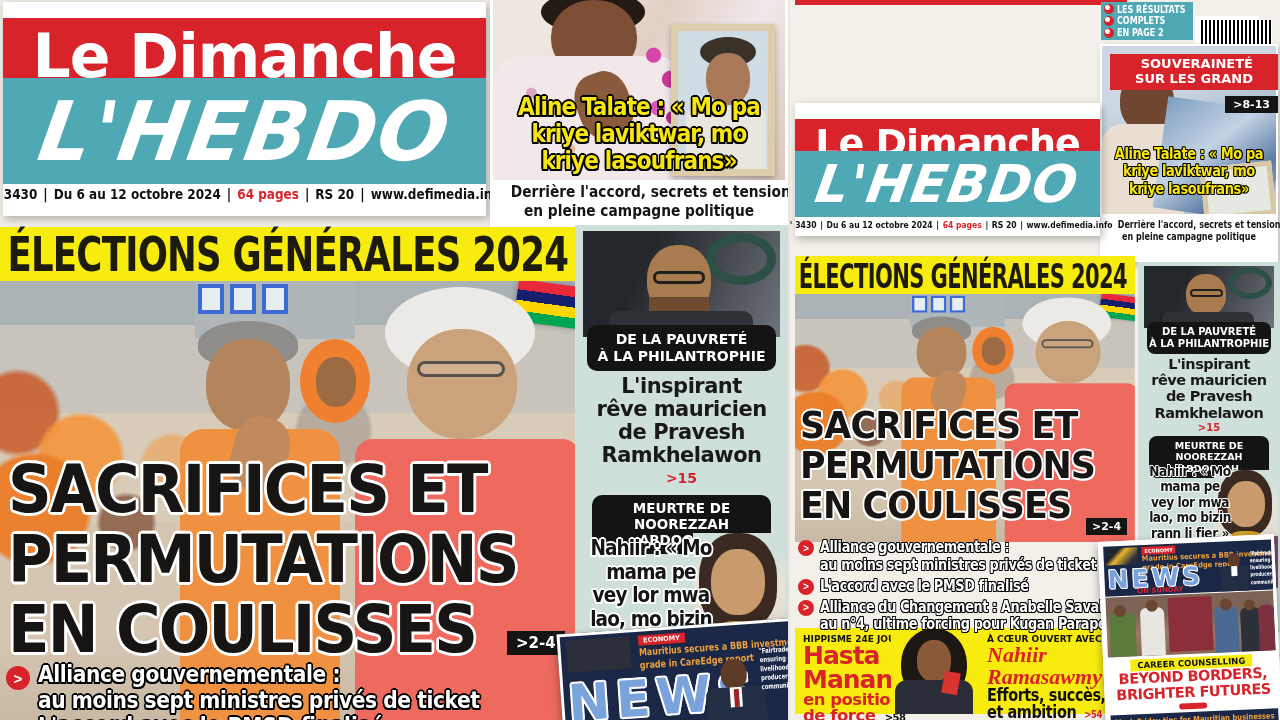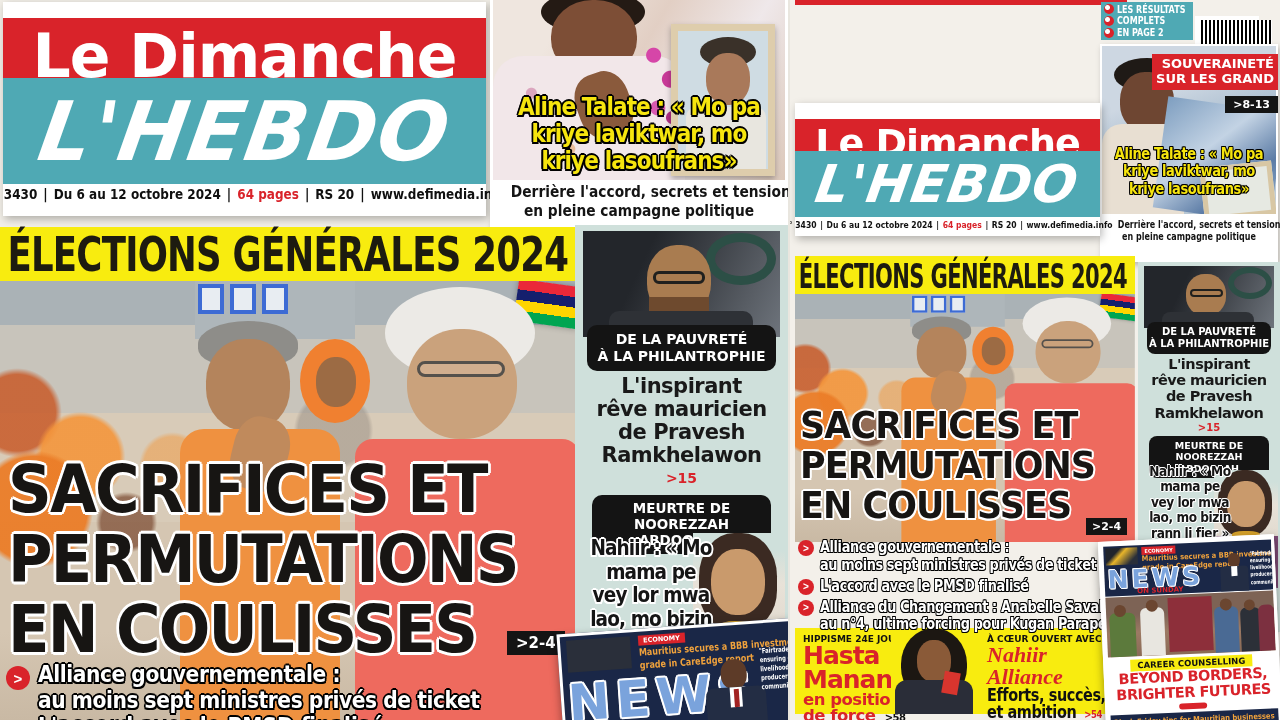--- a/index.html
+++ b/index.html
@@ -262,21 +262,21 @@
     </div>
 
     <div class="abs" style="left:310px;top:44px;width:178px;height:218px;background:#fff;box-shadow:2px 3px 6px rgba(0,0,0,.25)">
       <div class="ph ph-chag" style="left:2px;top:2px;width:174px;height:168px">
         <div class="blob" style="left:12px;top:12px;width:66px;height:34px;background:#1f1a16;border-radius:50%"></div>
         <div class="blob" style="left:18px;top:26px;width:54px;height:60px;background:#6e4632;border-radius:46%"></div>
         <div class="blob" style="left:0;top:78px;width:82px;height:92px;background:#e8dfd2;border-radius:20px 20px 0 0"></div>
         <div class="blob" style="left:58px;top:58px;width:118px;height:112px;background:linear-gradient(135deg,#7e9ec0,#c3d3e4 40%,#5c7ca6 70%,#9fb9d4);transform:rotate(8deg)"></div>
         <div class="blob" style="left:100px;top:118px;width:72px;height:54px;border:5px solid #d8c7a4;background:#e6e9e2;transform:rotate(-6deg)"></div>
       </div>
-      <div class="redlab b" style="right:0;top:10px;padding:3px 4px;font-size:13px;line-height:1.15;text-align:right">
+      <div class="redlab b" style="right:0;top:10px;padding:3px 25px;font-size:13px;line-height:1.15;text-align:right">
         <div>SOUVERAINETÉ</div>
         <div>SUR LES GRAND</div>
       </div>
       <span class="tag b" style="position:absolute;right:0;top:52px;font-size:11px;padding:2px 8px">&gt;8-13</span>
       <div class="yq b ok1" style="position:absolute;left:0;right:0;top:102px;font-size:15.5px;line-height:1.12;letter-spacing:-.5px">
         <span class="ln sx84 c">Aline Talate : « Mo pa</span>
         <span class="ln sx84 c">kriye laviktwar, mo</span>
         <span class="ln sx84 c">kriye lasoufrans»</span>
       </div>
       <div class="dek b" style="position:absolute;left:0;right:0;top:173px;font-size:10px;line-height:1.2;background:#fff;padding:2px 0 0">
@@ -423,21 +423,21 @@
       <div class="ph ph-jer" style="left:96px;top:0;width:86px;height:86px">
         <div class="blob" style="left:10px;top:0;width:66px;height:72px;background:#1c1712;border-radius:50% 50% 45% 45%"></div>
         <div class="blob" style="left:26px;top:12px;width:34px;height:42px;background:#8a5a38;border-radius:46%"></div>
         <div class="blob" style="left:4px;top:52px;width:78px;height:34px;background:#2a2d38;border-radius:12px 12px 0 0"></div>
         <div class="blob" style="left:52px;top:44px;width:16px;height:22px;background:#d8352e;transform:rotate(10deg)"></div>
       </div>
       <div class="abs" style="left:192px;top:6px;width:146px">
         <div class="b" style="font-size:9px;color:#111">À CŒUR OUVERT AVEC...</div>
         <div style="font-size:22px;line-height:.98">
           <span class="ln serifname">Nahiir</span>
-          <span class="ln serifname">Alliance</span>
+          <span class="ln serifname">Ramasawmy</span>
         </div>
         <div class="b" style="font-size:17px;line-height:1.02;color:#111;letter-spacing:-.5px">
           <span class="ln sx85" style="transform:scaleX(.85)">Efforts, succès,</span>
           <span class="ln" style="transform:scaleX(.85)">
             <span>et ambition</span>
             <span class="ref-red b" style="font-size:10px;margin-left:4px">&gt;54</span>
           </span>
         </div>
       </div>
     </div>

